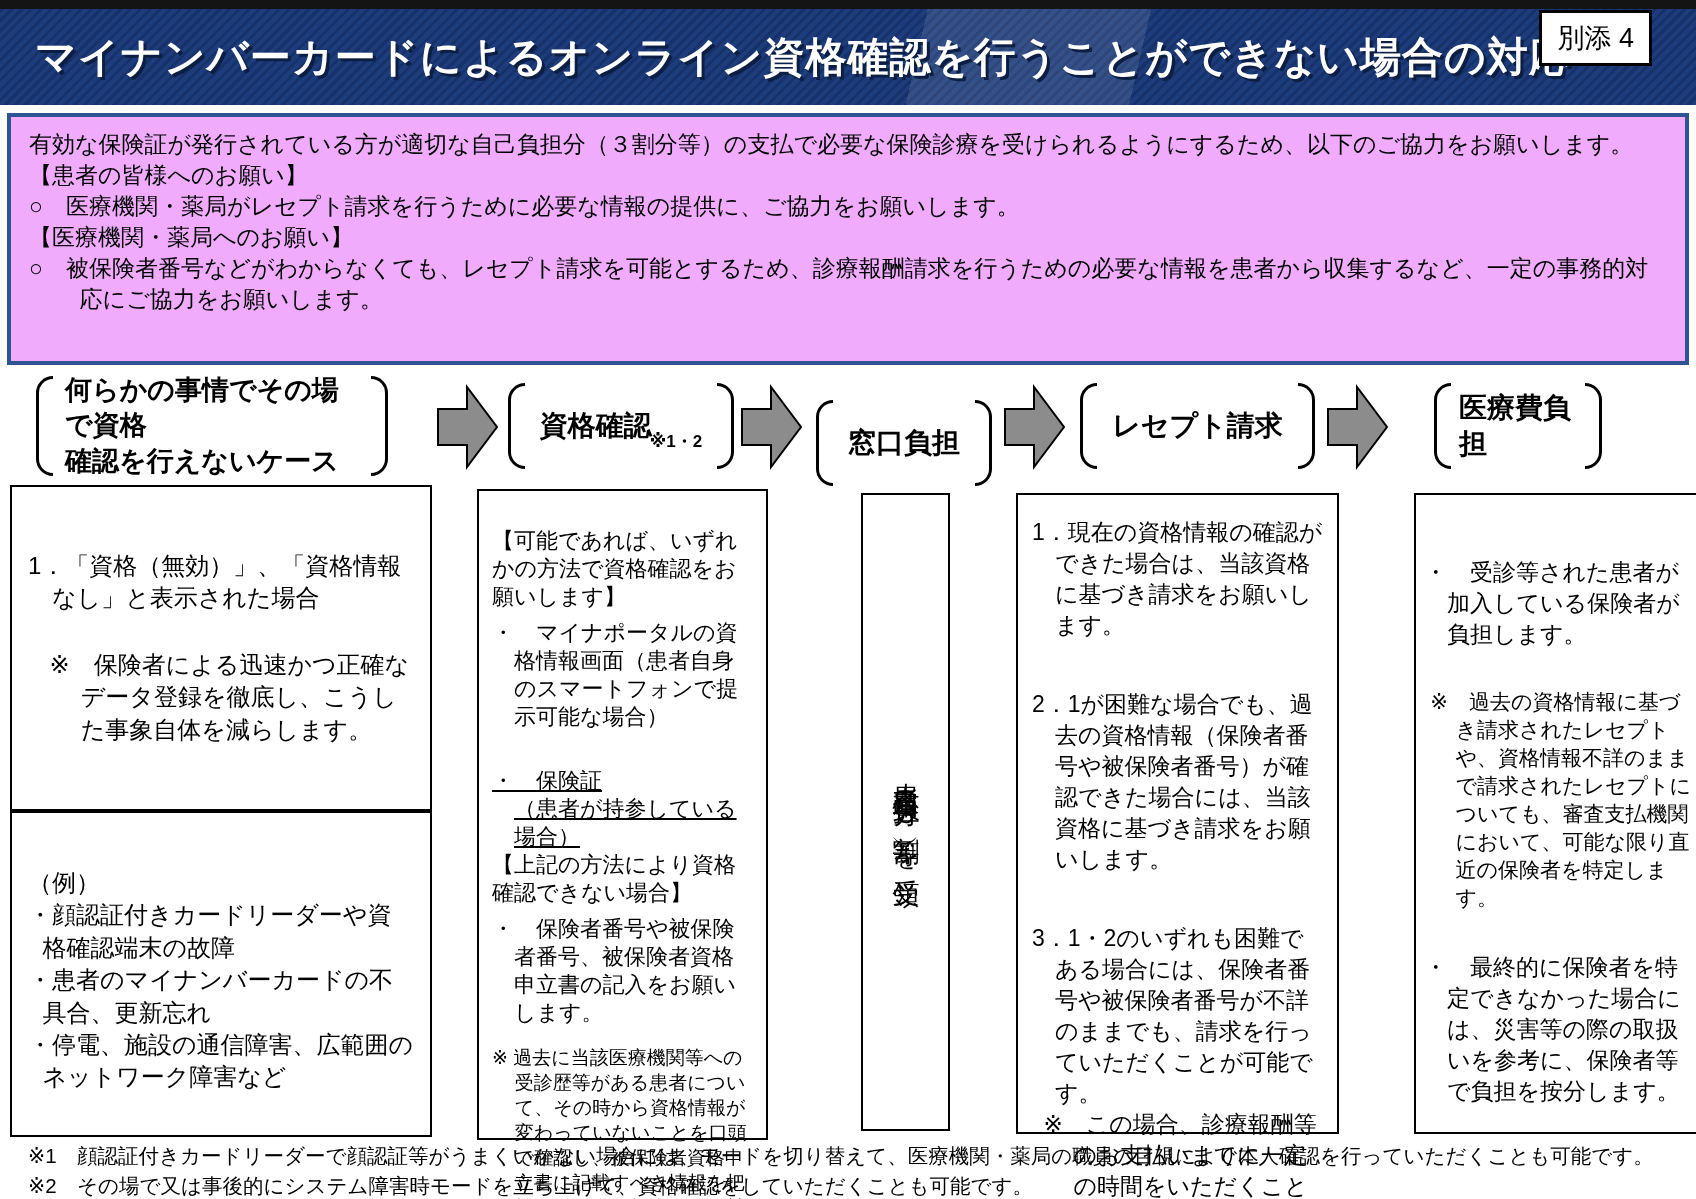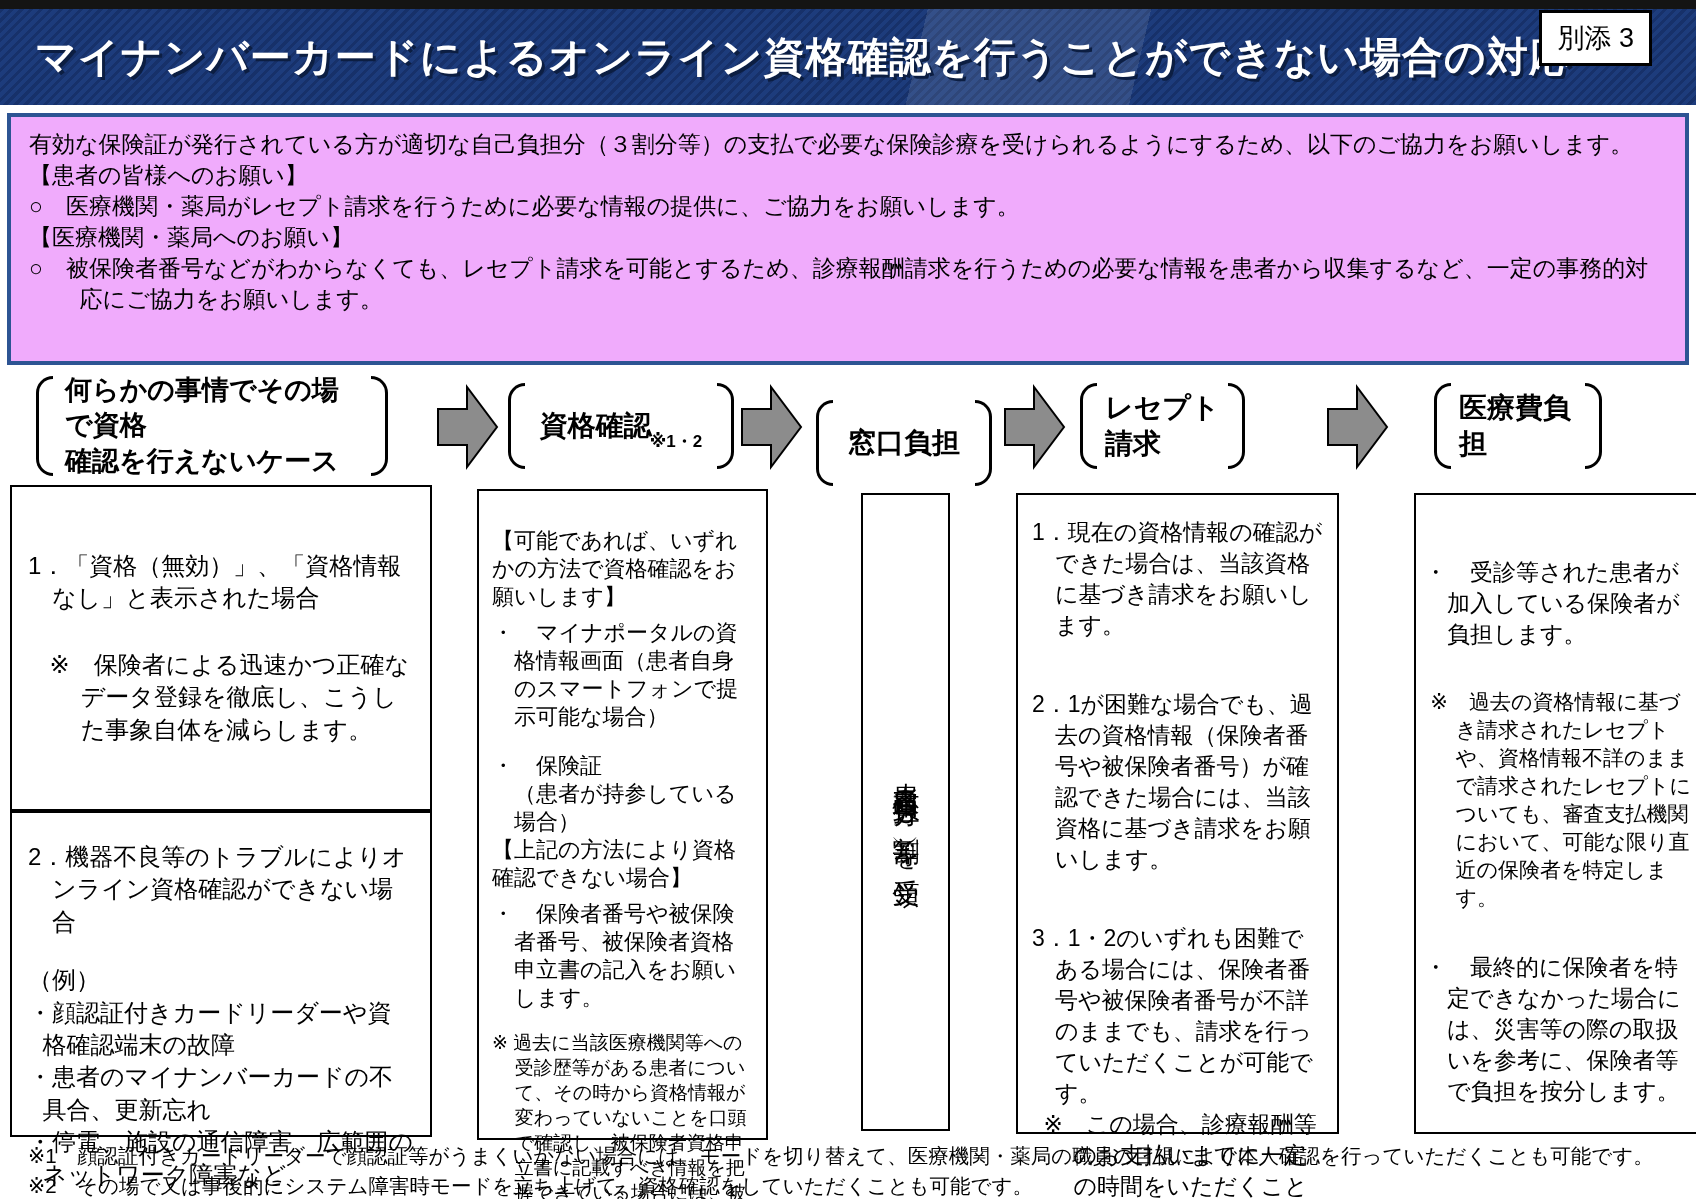--- a/index.html
+++ b/index.html
@@ -52,21 +52,21 @@
   .hang1{padding-left:1em;text-indent:-1em;}
   .hangdot{padding-left:0.6em;text-indent:-0.6em;}
   .case1{left:10px;top:485px;width:422px;height:326px;padding:31px 16px;
     display:flex;flex-direction:column;justify-content:center;gap:34px;}
   .case1 .note{margin-left:0.9em;padding-left:1.3em;text-indent:-1.3em;}
   .case2{left:10px;top:811px;width:422px;height:326px;padding:28px 16px 14px;}
   .case2 .ex-head{margin-top:26px;}
   .qual{left:477px;top:489px;width:291px;height:651px;padding:36px 13px 8px;
     font-size:22px;line-height:28px;}
   .qual .b1{margin-top:8px;}
-  .qual .b2{margin-top:21px;}
+  .qual .b2{margin-top:36px;text-decoration:underline;}
   .qual .h2{}
   .qual .b3{margin-top:8px;}
   .qual .note{margin-top:18px;font-size:19px;line-height:25px;padding-left:1.2em;text-indent:-1.2em;}
   .qual .bullet{padding-left:1em;text-indent:-1em;}
   .copay{left:861px;top:493px;width:89px;height:638px;display:flex;align-items:center;justify-content:center;}
   .copay-text{writing-mode:vertical-rl;font-size:27px;letter-spacing:3px;line-height:1;}
   .claim{left:1016px;top:493px;width:323px;height:641px;padding:22px 14px;font-size:23px;line-height:31px;}
   .claim .i2{margin-top:48px;}
   .claim .i3{margin-top:48px;}
   .claim .inote{margin-left:0.5em;padding-left:1.3em;text-indent:-1.3em;}
@@ -78,21 +78,21 @@
   .footnotes p{margin:0;padding-left:3em;text-indent:-3em;}
 </style>
 </head>
 <body>
 
 <div class="top-strip"></div>
 
 <div class="header">
   <div class="page-title">マイナンバーカードによるオンライン資格確認を行うことができない場合の対応</div>
 </div>
-<div class="attachment-badge">別添 3</div>
+<div class="attachment-badge">別添 4</div>
 
 <div class="notice">
   <p>有効な保険証が発行されている方が適切な自己負担分（３割分等）の支払で必要な保険診療を受けられるようにするため、以下のご協力をお願いします。</p>
   <p class="head">【患者の皆様へのお願い】</p>
   <p class="circ">○　医療機関・薬局がレセプト請求を行うために必要な情報の提供に、ご協力をお願いします。</p>
   <p class="head">【医療機関・薬局へのお願い】</p>
   <p class="circ">○　被保険者番号などがわからなくても、レセプト請求を可能とするため、診療報酬請求を行うための必要な情報を患者から収集するなど、一定の事務的対応にご協力をお願いします。</p>
 </div>
 
 <div class="stage s1" style="left:36px;top:376px;width:352px;height:100px;">
@@ -126,21 +126,21 @@
   <div class="stage-mid">
     <div class="stage-label">窓口負担</div>
   </div>
   <div class="bracket r"></div>
 </div>
 
 <svg class="arrow" style="left:1003px;top:380px;" width="64" height="94" viewBox="0 0 64 94">
   <polygon points="2,29 31,29 31,7 61,47 31,87 31,65 2,65" fill="#8c8c8c" stroke="#000" stroke-width="2"></polygon>
 </svg>
 
-<div class="stage" style="left:1080px;top:383px;width:165px;height:86px;">
+<div class="stage" style="left:1080px;top:383px;width:235px;height:86px;">
   <div class="bracket l"></div>
   <div class="stage-mid">
     <div class="stage-label">レセプト請求</div>
   </div>
   <div class="bracket r"></div>
 </div>
 
 <svg class="arrow" style="left:1326px;top:380px;" width="64" height="94" viewBox="0 0 64 94">
   <polygon points="2,29 31,29 31,7 61,47 31,87 31,65 2,65" fill="#8c8c8c" stroke="#000" stroke-width="2"></polygon>
 </svg>
@@ -152,21 +152,20 @@
   </div>
   <div class="bracket r"></div>
 </div>
 
 <div class="box case1 t24">
   <p class="hang1">1．「資格（無効）」、「資格情報なし」と表示された場合</p>
   <p class="note">※　保険者による迅速かつ正確なデータ登録を徹底し、こうした事象自体を減らします。</p>
 </div>
 
 <div class="box case2 t24">
-  <p class="hang1">2．機器不良等のトラブルによりオンライン資格確認ができない場合</p>
   <p class="ex-head">（例）</p>
   <p class="hangdot">・顔認証付きカードリーダーや資格確認端末の故障</p>
   <p class="hangdot">・患者のマイナンバーカードの不具合、更新忘れ</p>
   <p class="hangdot">・停電、施設の通信障害、広範囲のネットワーク障害など</p>
 </div>
 
 <div class="box qual">
   <p>【可能であれば、いずれかの方法で資格確認をお願いします】</p>
   <p class="b1 bullet">・　マイナポータルの資格情報画面（患者自身のスマートフォンで提示可能な場合）</p>
   <p class="b2 bullet">・　保険証

